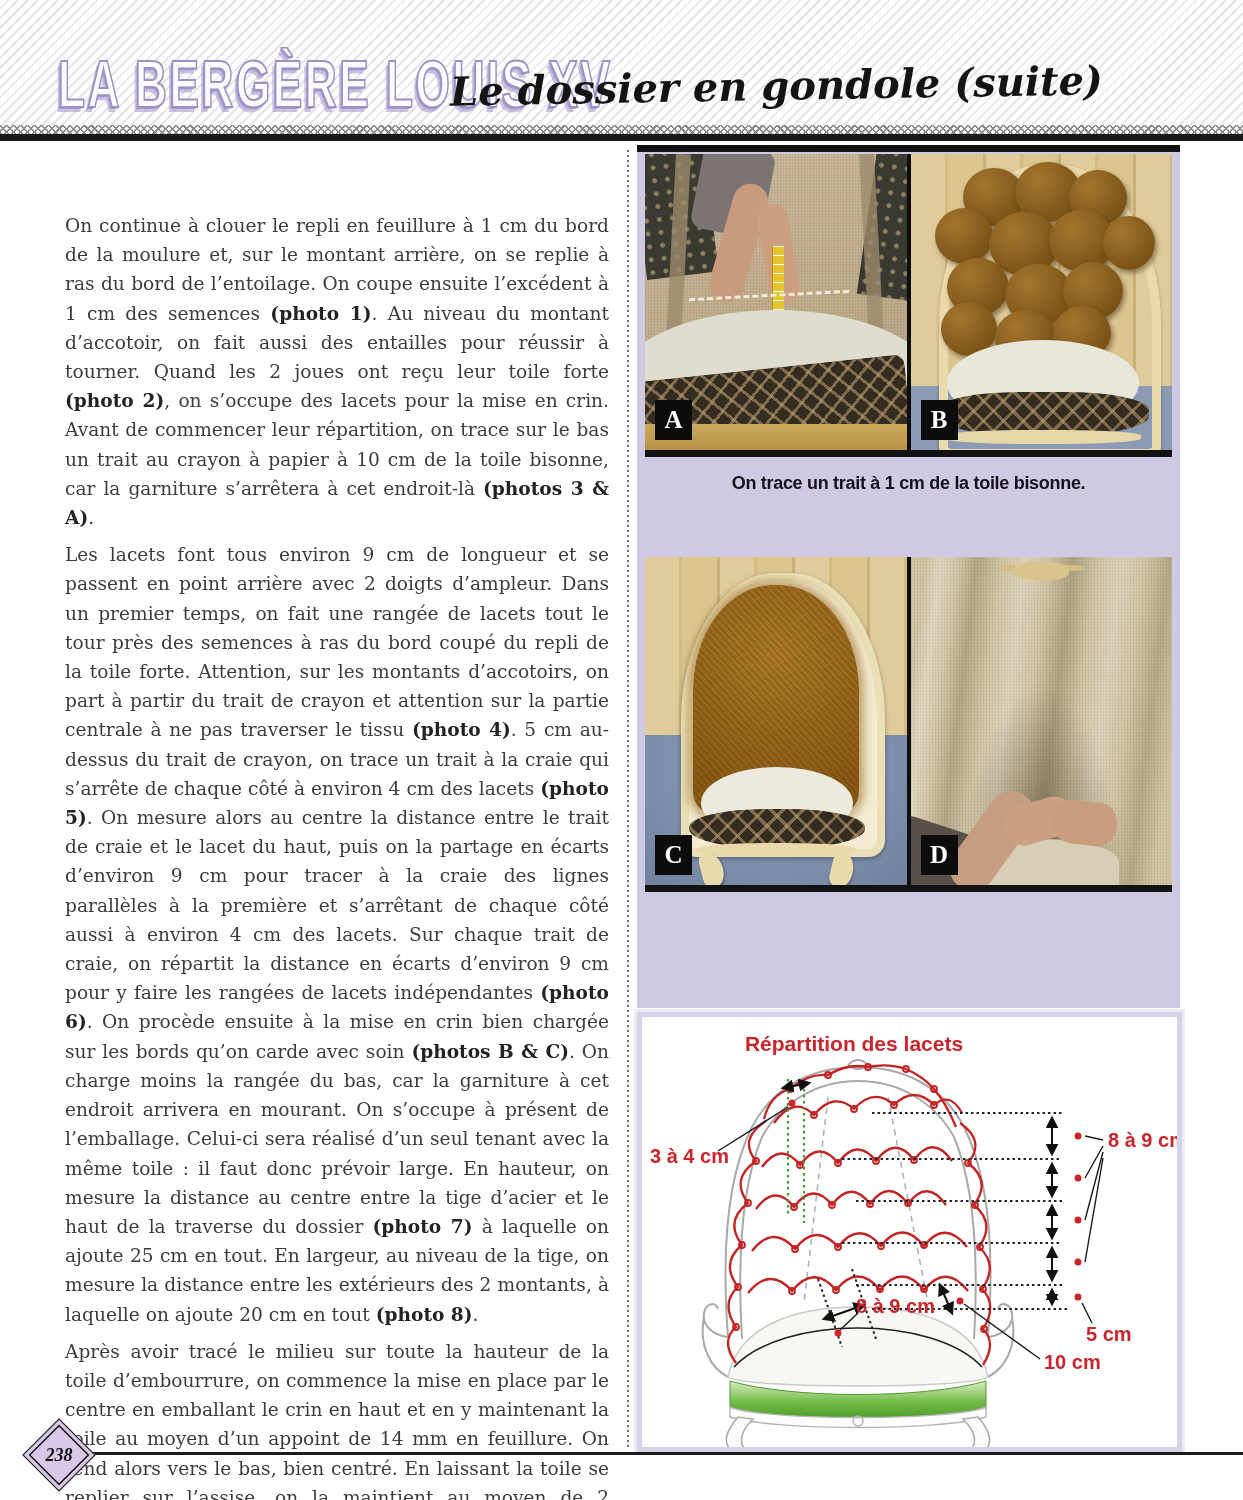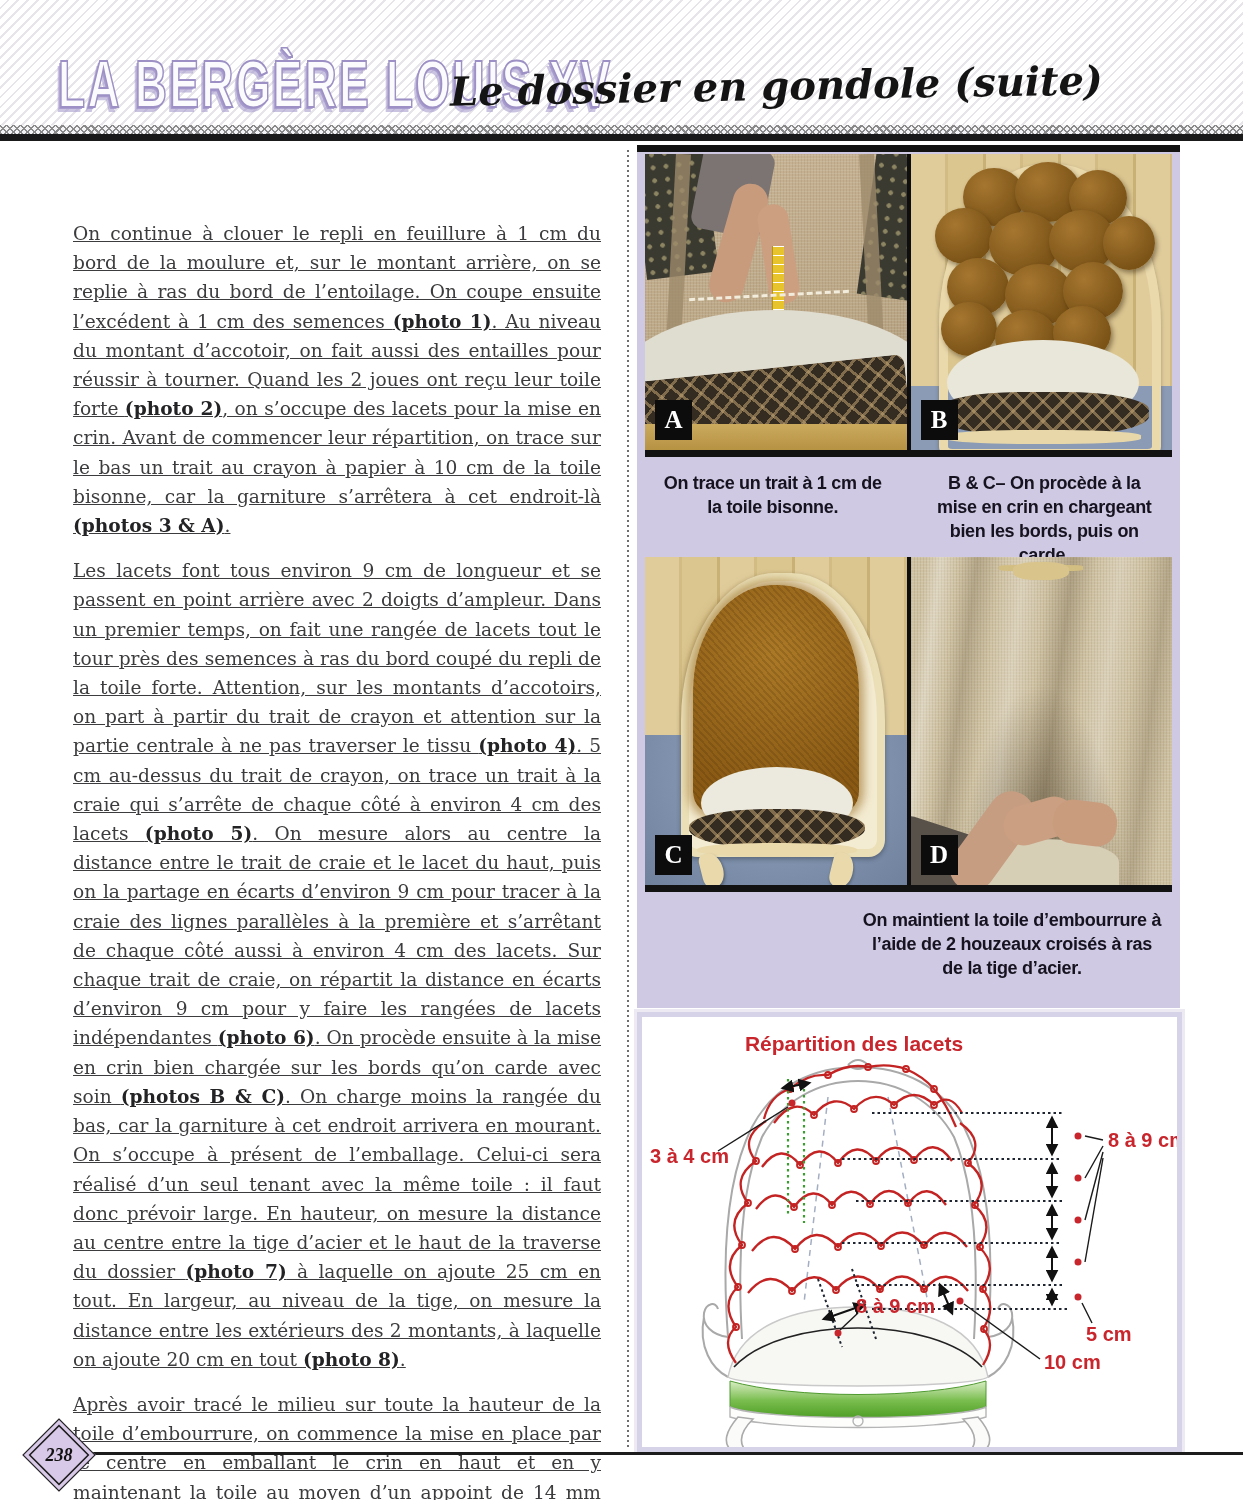--- a/index.html
+++ b/index.html
@@ -16,21 +16,21 @@
   .main-title{position:absolute;left:58px;top:46px;font-size:54px;font-weight:bold;letter-spacing:3px;
     color:#fbfafd;-webkit-text-stroke:1.7px #9c90c4;white-space:nowrap;
     text-shadow:-4px 4px 0 rgba(160,148,200,.55),-2px 2px 0 #b2a7d5;
     transform:scale(.82,1.22);transform-origin:left top;}
   .script-title{position:absolute;left:450px;top:62px;font-family:"DejaVu Serif",serif;font-style:italic;
     font-weight:bold;font-size:40px;color:#141414;transform:rotate(-1deg);white-space:nowrap;}
 
   
   .article{position:absolute;left:57px;top:203px;width:560px;font-family:"DejaVu Serif",serif;
     font-size:18.6px;line-height:29.2px;color:#3c3c3e;text-align:justify;}
-  .article p{margin:16px;text-decoration:underline;}
+  .article p{margin:8px;}
   .article b{color:#232325;}
 
   .col-sep{position:absolute;left:627px;top:150px;height:1300px;width:2px;
     background-image:repeating-linear-gradient(to bottom,#6d6d6d 0 2px,transparent 2px 5px);}
 
   
   .photo-panel{position:absolute;left:637px;top:145px;width:543px;height:863px;background:#cfc9e3;}
   .pbar{position:absolute;left:0;right:0;height:7px;background:#121212;}
   .pbar.b1{top:0;}
   .pbar.b2{left:8px;right:8px;top:305px;}
@@ -206,21 +206,20 @@
         <div class="pb-band pattern-band"></div>
         <div class="pb-apron"></div>
         <div class="photo-label">B</div>
       </div>
     </div>
 
     <div class="pbar b2"></div>
 
     <div class="caption-row">
       <div class="caption">On trace un trait à 1 cm de la toile bisonne.</div>
-      <div class="caption">B &amp; C– On procède à la mise en crin en chargeant bien les bords, puis on carde.</div>
     </div>
 
     <div class="photo-row row2">
       <div class="photo pc">
         <div class="pc-floor"></div>
         <div class="pc-frame"></div>
         <div class="pc-fur"></div>
         <div class="pc-seat"></div>
         <div class="pc-band pattern-band"></div>
         <div class="pc-apron"></div>
@@ -234,21 +233,20 @@
         <div class="pd-seat"></div>
         <div class="pd-trouser"></div>
         <div class="pd-arm"></div>
         <div class="pd-hand1"></div>
         <div class="pd-hand2"></div>
         <div class="photo-label">D</div>
       </div>
     </div>
 
     <div class="pbar b3"></div>
-    <div class="caption-d">On maintient la toile d’embourrure à l’aide de 2 houzeaux croisés à ras de la tige d’acier.</div>
   </div>
 
   <div class="diagram-box">
     <svg width="535" height="430" viewBox="0 0 535 430">
       <defs>
         <marker id="ah" viewBox="0 0 10 10" refX="8" refY="5" markerWidth="6.5" markerHeight="6.5" orient="auto-start-reverse">
           <path d="M0 0L10 5L0 10z" fill="#111"></path>
         </marker>
         <linearGradient id="gg" x1="0" y1="0" x2="0" y2="1">
           <stop offset="0" stop-color="#d9edc4"></stop>

